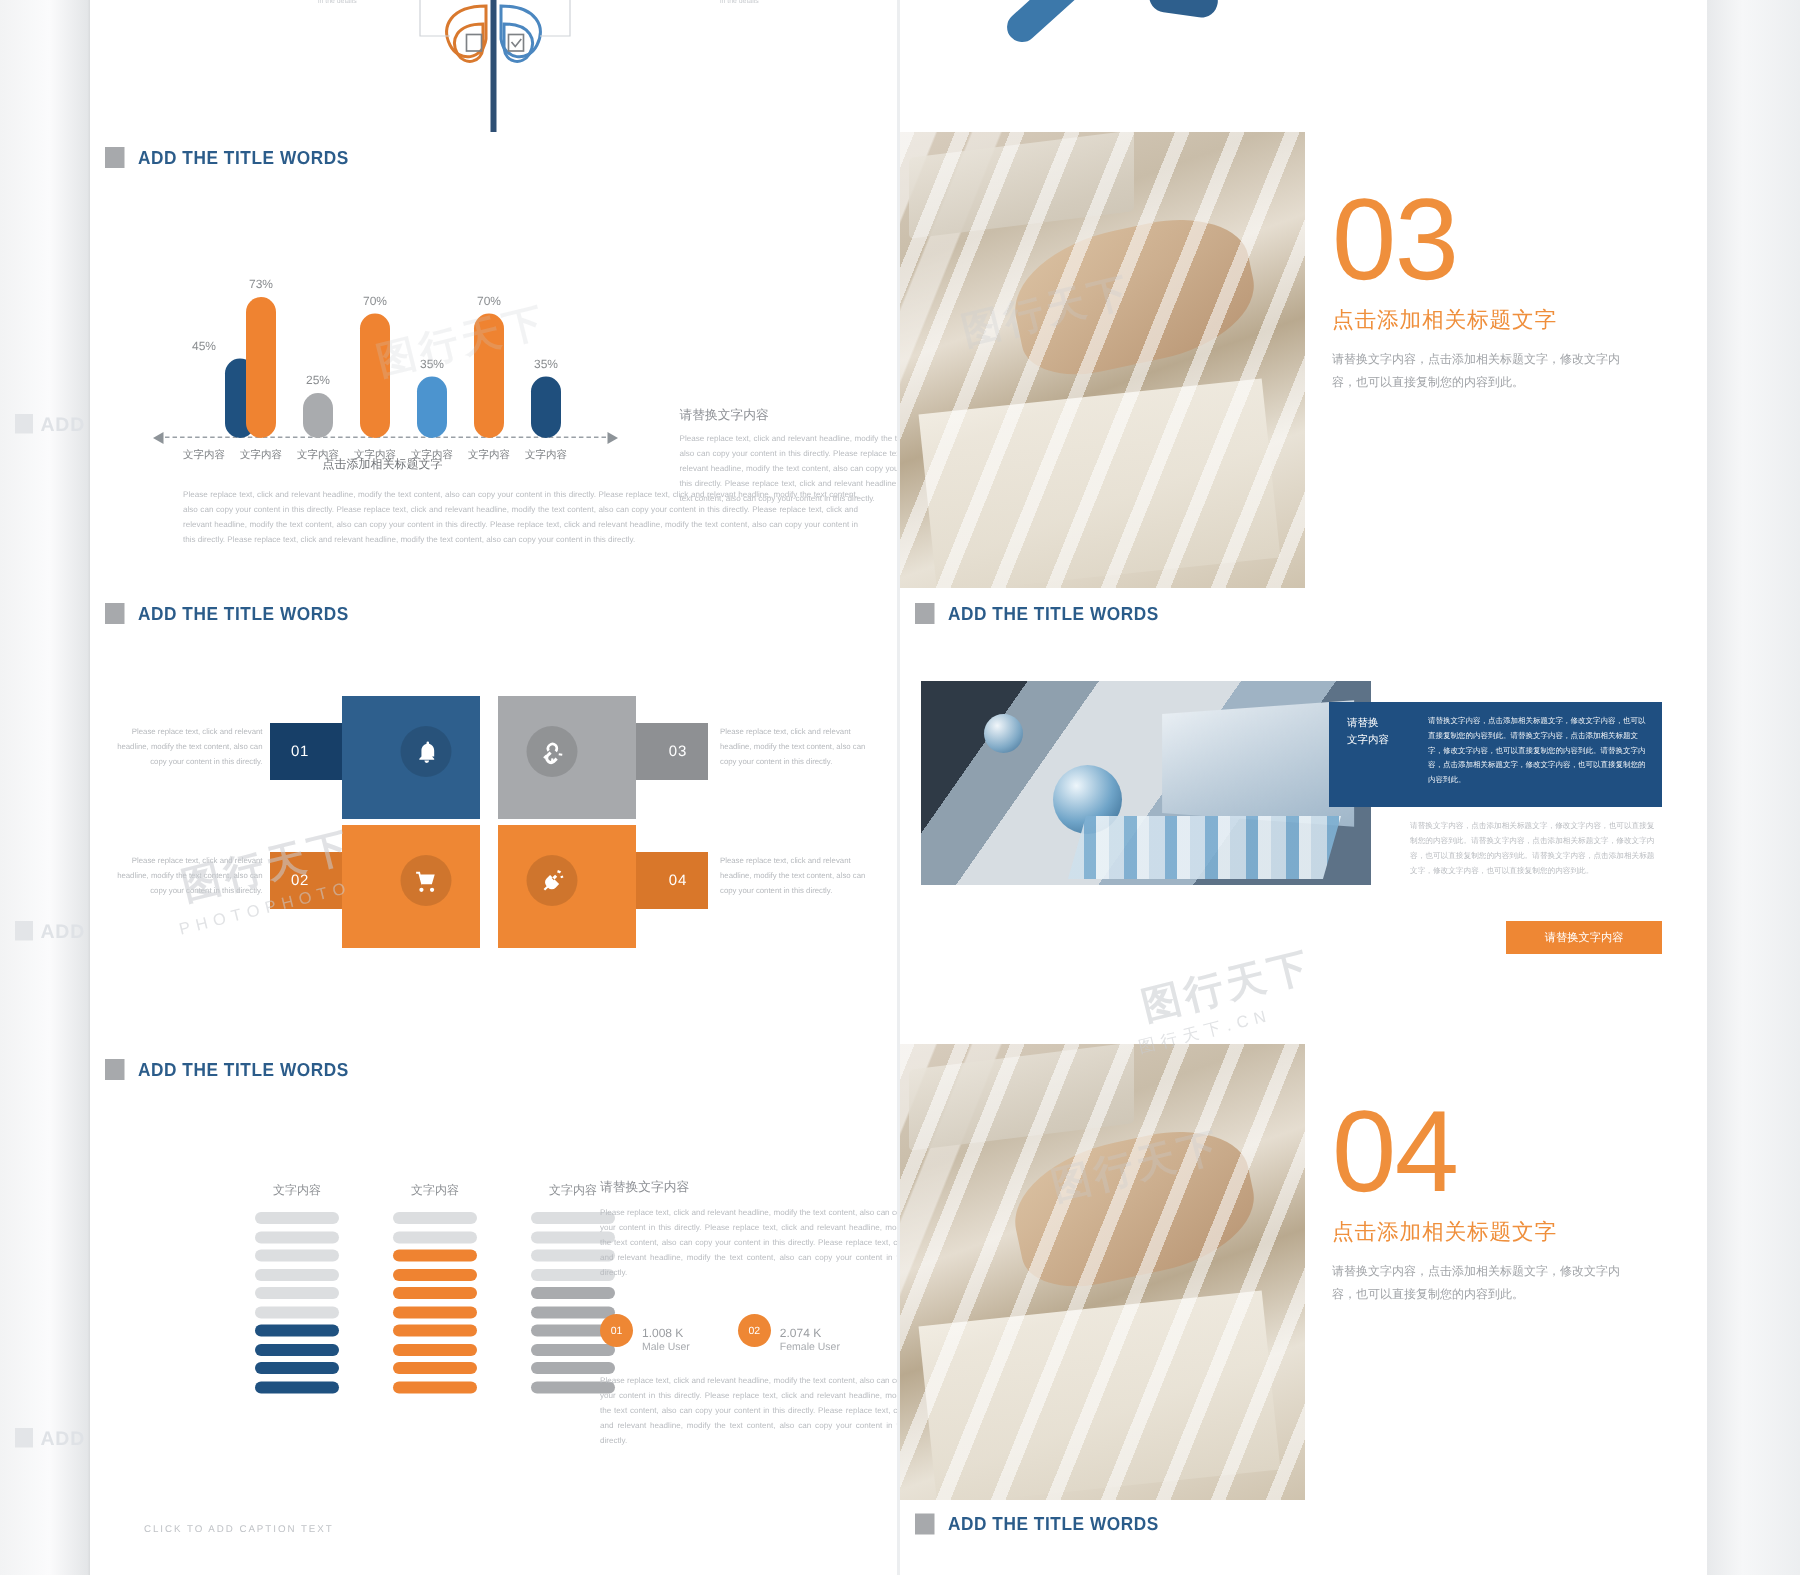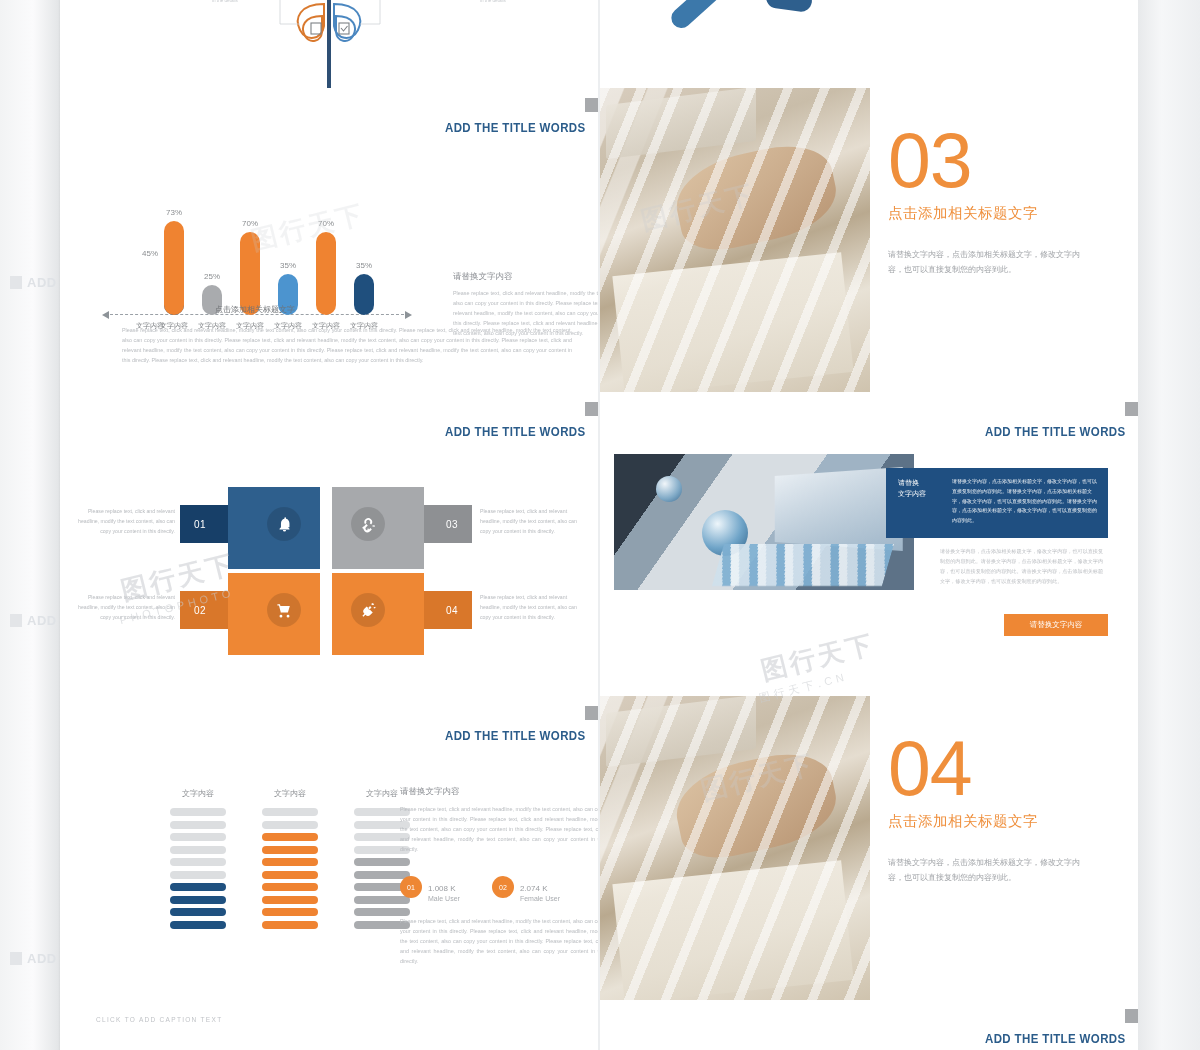--- a/index.html
+++ b/index.html
@@ -32,21 +32,21 @@
   .col-l { left:60px;  width:538px; }
   .col-r { left:600px; width:538px; }
 
   .s-top    { top:-46px; height:134px; }
   .s-r1     { top:88px;  height:304px; }
   .s-r2     { top:392px; height:304px; }
   .s-r3     { top:696px; height:304px; }
   .s-r4     { top:1000px; height:120px; }
 
   
-  .sec-head { display:flex; align-items:flex-end; gap:9px; padding:10px 0 0 10px;flex-direction:column; }
+  .sec-head { display:flex; align-items:flex-start; gap:9px; padding:10px 0 0 10px; }
   .sec-sq { width:13px; height:14px; background:#a7a9ac; flex:0 0 auto; }
   .sec-title {
     font-family:"Liberation Sans", sans-serif;
     font-weight:bold; font-size:12.5px; letter-spacing:.4px;
     color:#2b5c8a; transform:scaleX(.92); transform-origin:left center;
     white-space:nowrap;
   }
 
   
   .barchart { position:relative; width:270px; height:140px; margin:58px 0 0 60px; }
@@ -101,21 +101,21 @@
   .photo .slashes {
     position:absolute; inset:0;
     background:repeating-linear-gradient(112deg, rgba(255,255,255,.55) 0 9px, rgba(255,255,255,0) 9px 34px);
   }
   .hero { position:absolute; left:288px; top:0; width:250px; height:100%; }
   .hero-num {
     font-size:77px; line-height:.96; font-weight:normal; color:#ef8f3c;
     letter-spacing:-1px; margin-top:36px;
   }
   .hero-title { font-size:14.5px; color:#ef8f3c; margin-top:6px; letter-spacing:.5px; }
-  .hero-body { margin-top:25px; font-size:8px; line-height:1.85; color:#a0a3a7; width:196px; }
+  .hero-body { margin-top:10px; font-size:8px; line-height:1.85; color:#a0a3a7; width:196px; }
 
   
   .puzzle { position:relative; width:330px; height:170px; margin:42px 0 0 120px; }
   .pz {
     position:absolute; display:flex; align-items:center; color:#fff;
   }
   .pz-num { font-size:10px; letter-spacing:.5px; }
   .pz-ico {
     width:34px;height:34px;border-radius:50%;
     display:flex;align-items:center;justify-content:center;
@@ -245,21 +245,21 @@
     <div class="sec-head">
       <span class="sec-sq"></span>
       <span class="sec-title">ADD THE TITLE WORDS</span>
     </div>
 
     <div class="barchart">
       <div class="bar-axis"></div>
       <span class="ax-arrow l"></span>
       <span class="ax-arrow r"></span>
       <div id="bars">
-          <div class="bar-item" style="left: 16px; padding-left: 28px;">
+          <div class="bar-item" style="left: 2px; padding-left: 28px;">
             <span class="bar-val" style="bottom: 57px;">45%</span>
             <div class="bar-rect" style="height: 53px; background: rgb(31, 81, 128);"></div>
             <span class="bar-cat">文字内容</span>
           </div>
           <div class="bar-item" style="left: 44px;">
             <span class="bar-val" style="bottom: 98px;">73%</span>
             <div class="bar-rect" style="height: 94px; background: rgb(239, 131, 49);"></div>
             <span class="bar-cat">文字内容</span>
           </div>
           <div class="bar-item" style="left: 82px;">

